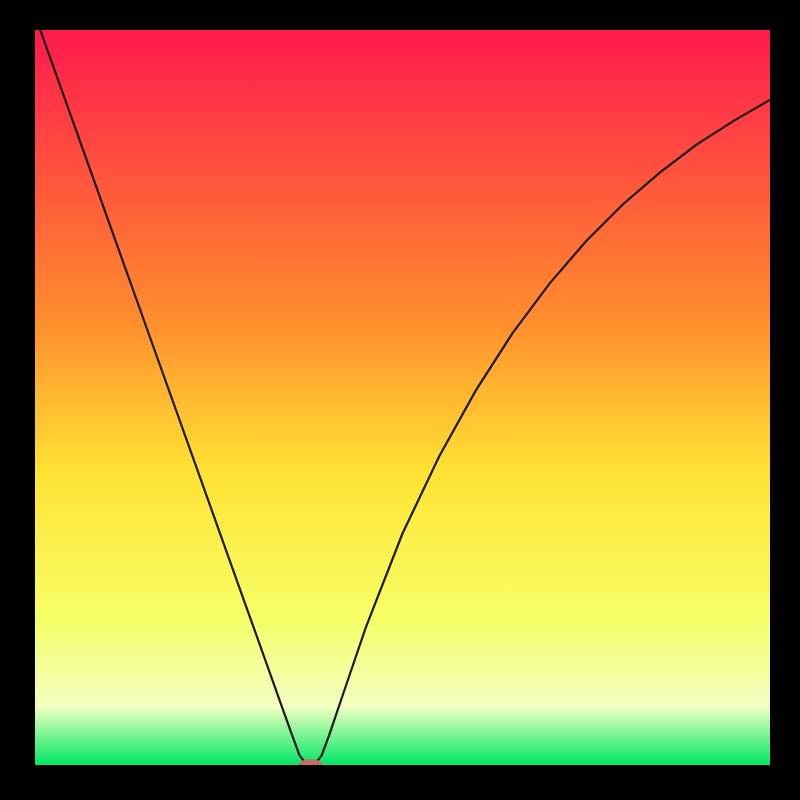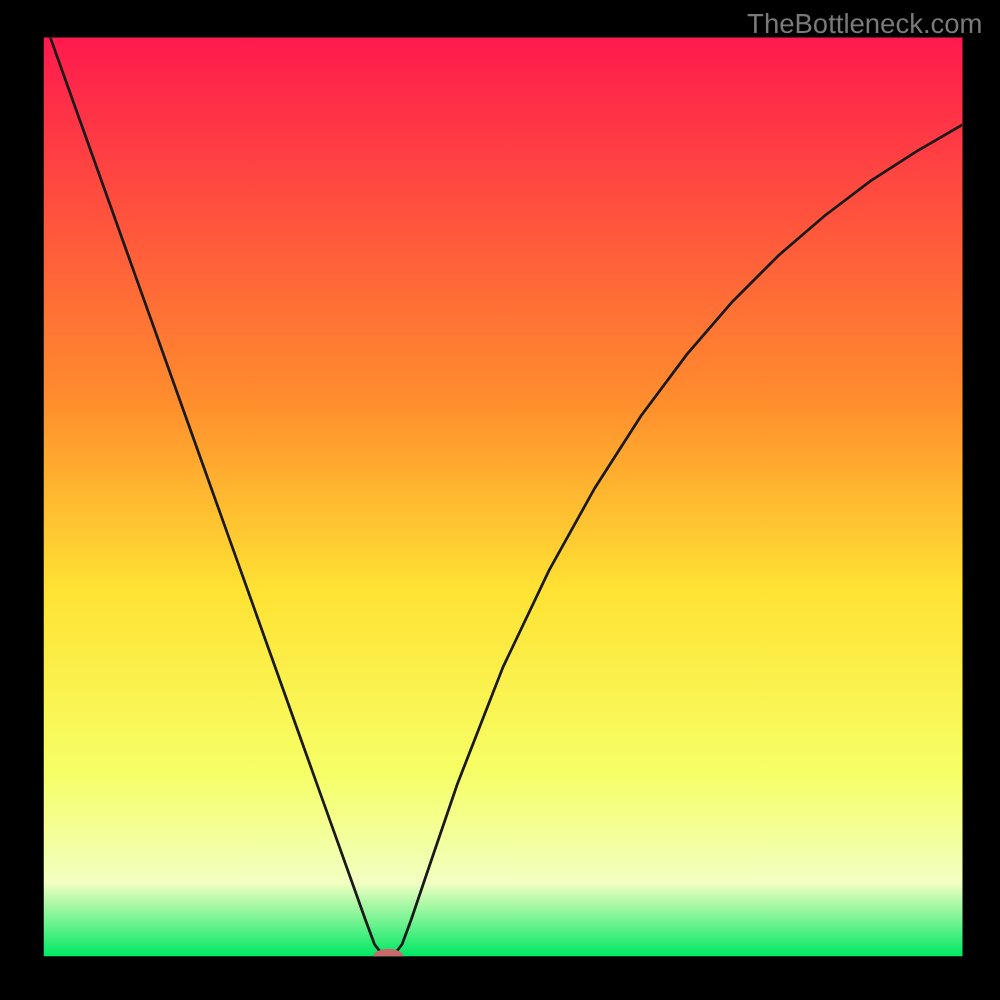--- a/index.html
+++ b/index.html
@@ -28,21 +28,20 @@
     user-select: none;
   }
   svg {
     display: block;
   }
 </style>
 </head>
 <body>
 
 <div class="chart-container">
-  <div class="watermark">TheBottleneck.com</div>
   <svg id="chart-svg" width="800" height="800" viewBox="0 0 800 800">
     <defs>
       <linearGradient id="bg-grad" x1="0" y1="0" x2="0" y2="1">
           <stop offset="0%" stop-color="#ff1a4d"></stop>
           <stop offset="40%" stop-color="#ff8f2d"></stop>
           <stop offset="60%" stop-color="#ffe233"></stop>
           <stop offset="80%" stop-color="#f6ff66"></stop>
           <stop offset="92%" stop-color="#f2ffc2"></stop>
           <stop offset="100%" stop-color="#00e864"></stop>
         </linearGradient>

